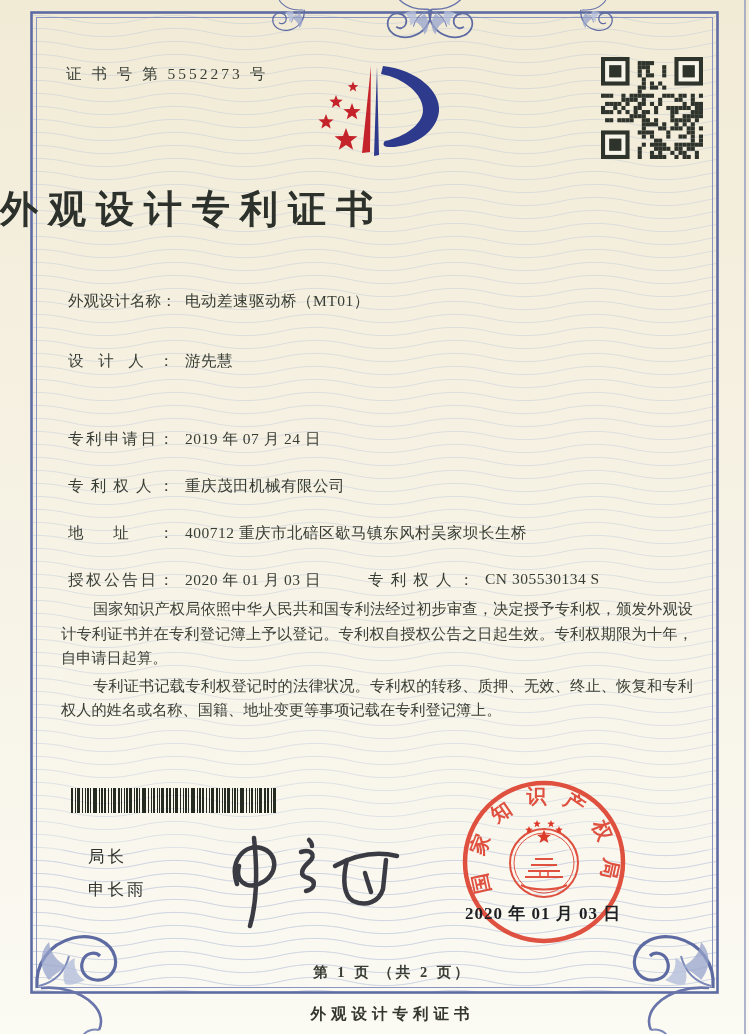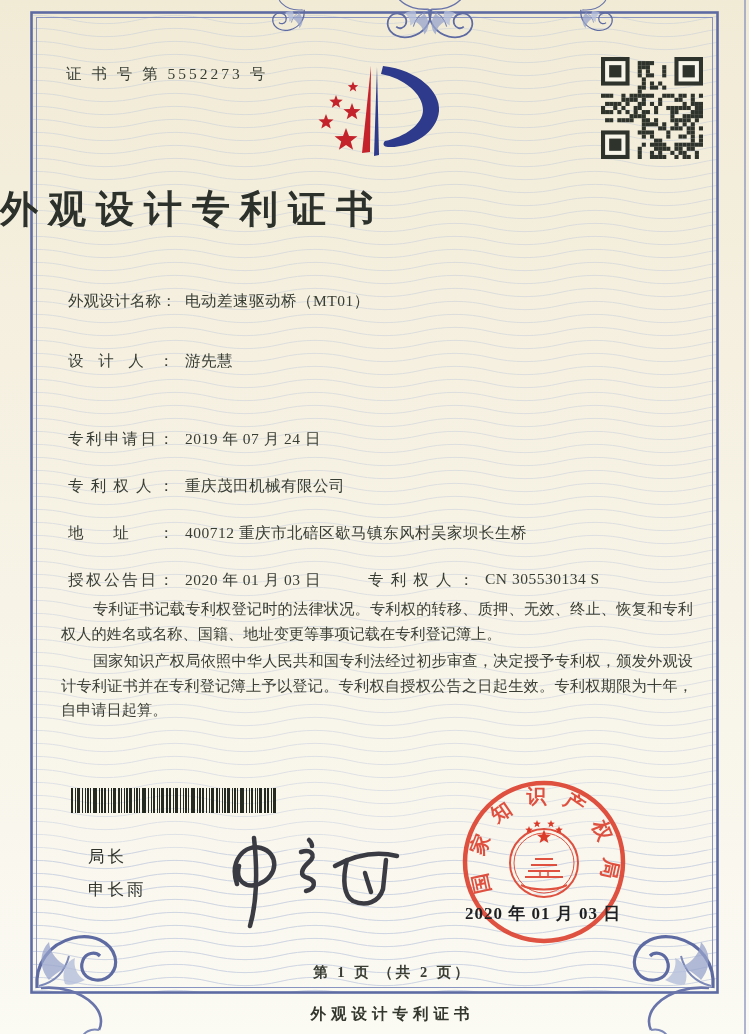--- a/index.html
+++ b/index.html
@@ -294,22 +294,22 @@
     <span class="lbl">地址：</span><span class="val">400712 重庆市北碚区歇马镇东风村吴家坝长生桥</span>
   </div>
   <div class="abs row" style="top:570px;">
     <span class="lbl">授权公告日：</span><span class="val">2020 年 01 月 03 日</span>
     <span class="grant2">
       <span class="lbl">专利权人：</span><span class="val">CN 305530134 S</span>
     </span>
   </div>
 
   <div class="abs paras">
+    <p>国家知识产权局依照中华人民共和国专利法经过初步审查，决定授予专利权，颁发外观设计专利证书并在专利登记簿上予以登记。专利权自授权公告之日起生效。专利权期限为十年，自申请日起算。</p>
     <p>专利证书记载专利权登记时的法律状况。专利权的转移、质押、无效、终止、恢复和专利权人的姓名或名称、国籍、地址变更等事项记载在专利登记簿上。</p>
-    <p>国家知识产权局依照中华人民共和国专利法经过初步审查，决定授予专利权，颁发外观设计专利证书并在专利登记簿上予以登记。专利权自授权公告之日起生效。专利权期限为十年，自申请日起算。</p>
   </div>
 
   <svg id="bcSvg" class="abs" width="207" height="25" viewBox="0 0 207 25" preserveAspectRatio="none" style="left:71px;top:788px;">
       <rect x="0" y="0" width="2" height="25" fill="#262b22"></rect>
       <rect x="4" y="0" width="1" height="25" fill="#262b22"></rect>
       <rect x="6" y="0" width="3" height="25" fill="#262b22"></rect>
       <rect x="11" y="0" width="1" height="25" fill="#262b22"></rect>
       <rect x="14" y="0" width="1" height="25" fill="#262b22"></rect>
       <rect x="16" y="0" width="2" height="25" fill="#262b22"></rect>
       <rect x="19" y="0" width="1" height="25" fill="#262b22"></rect>

